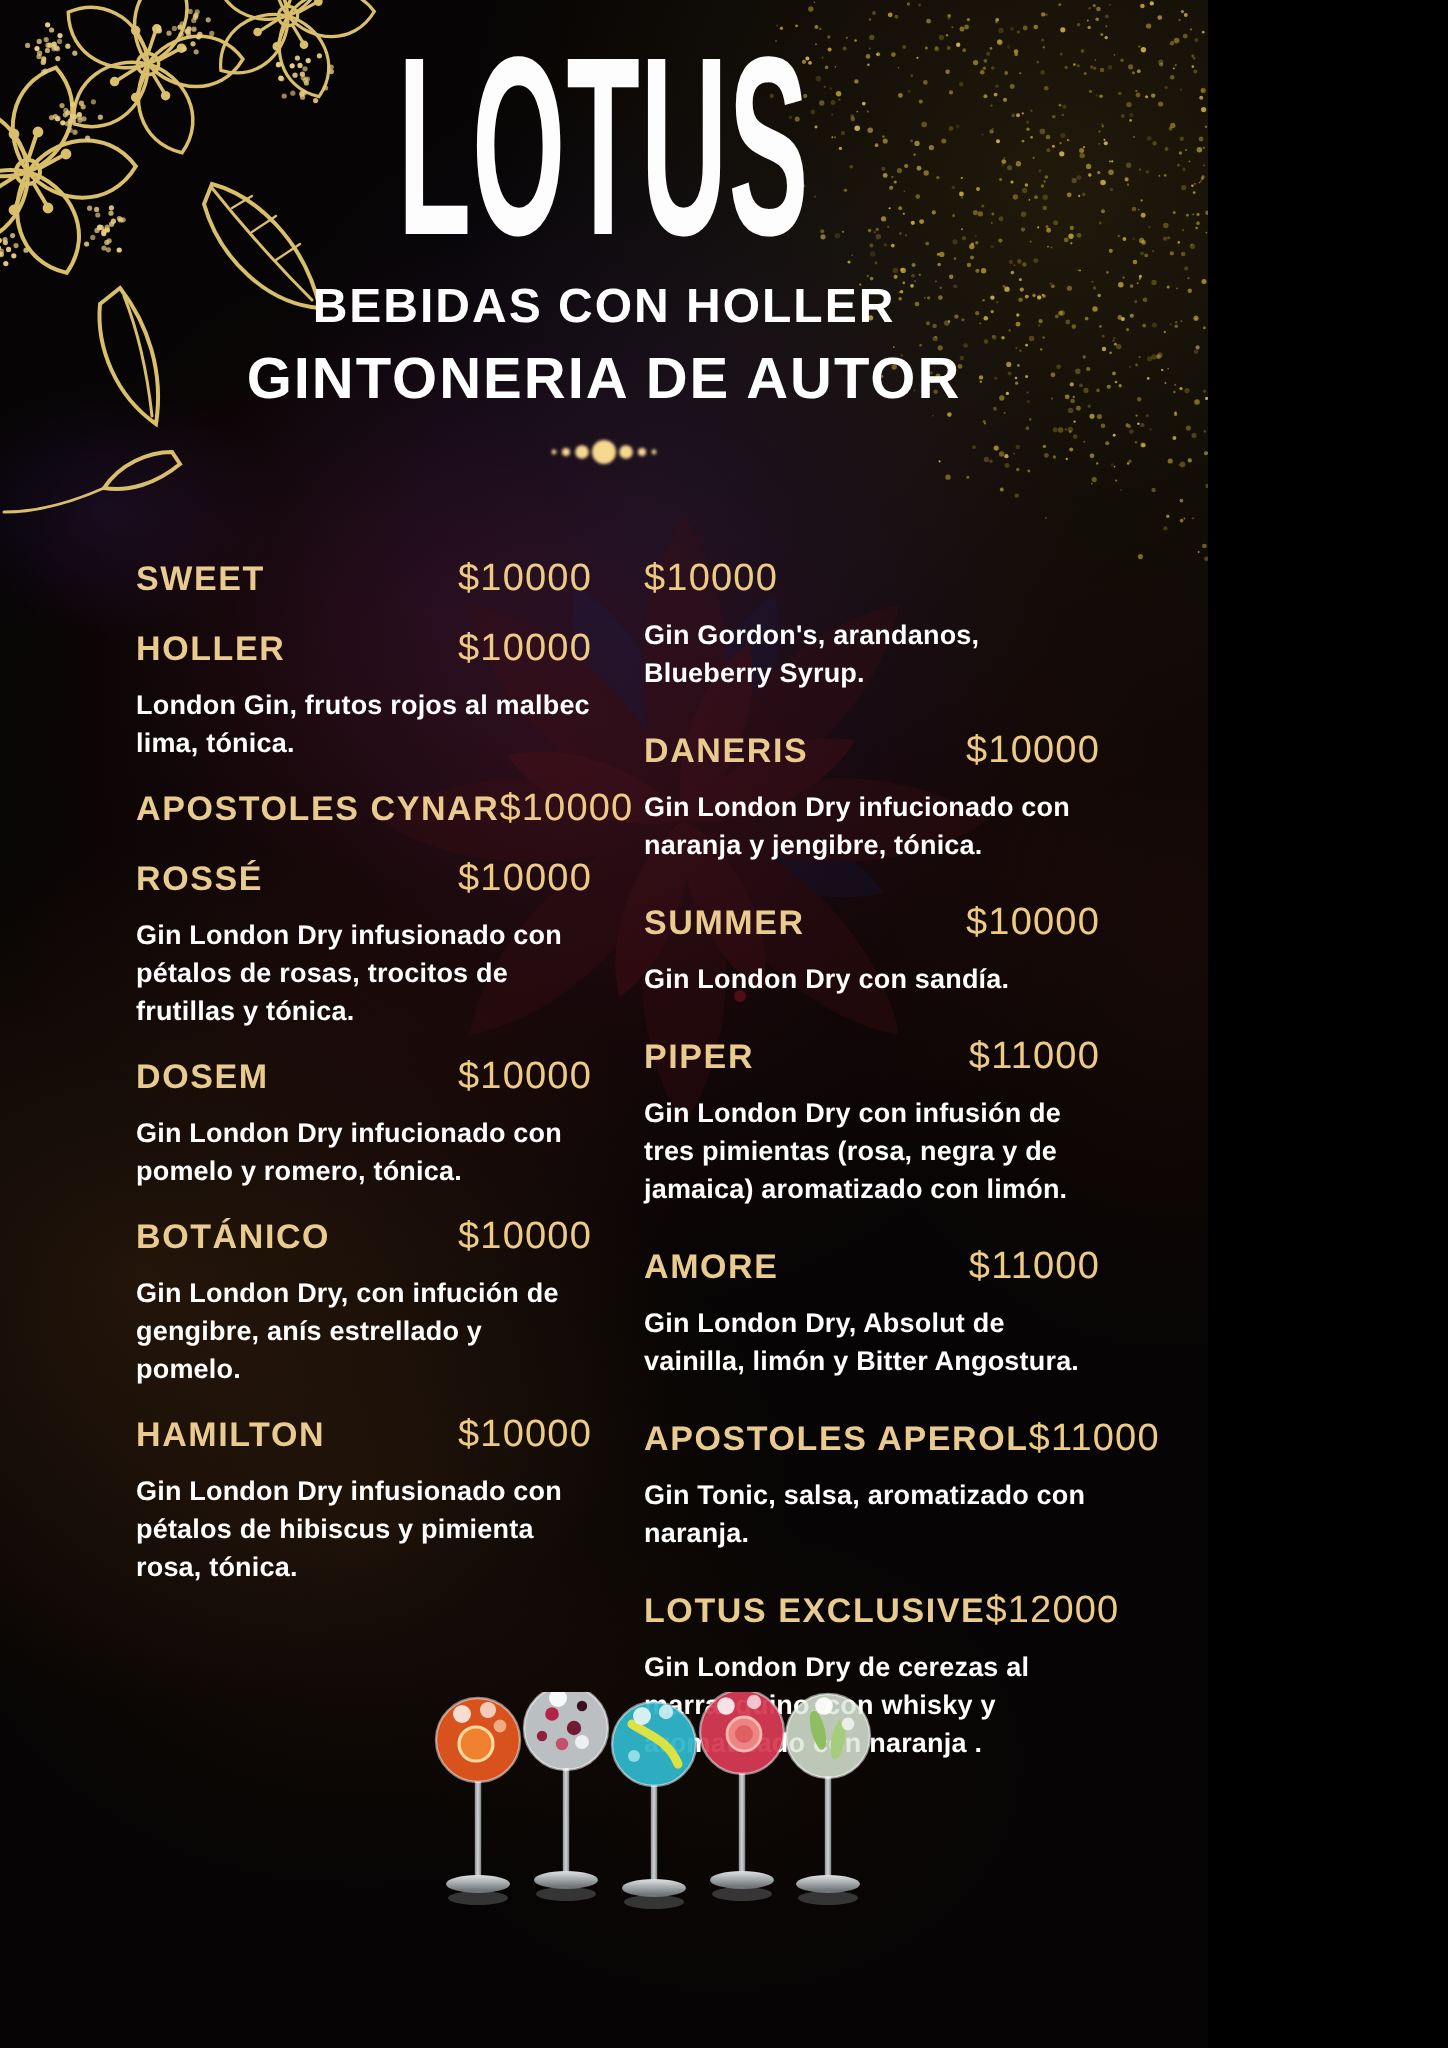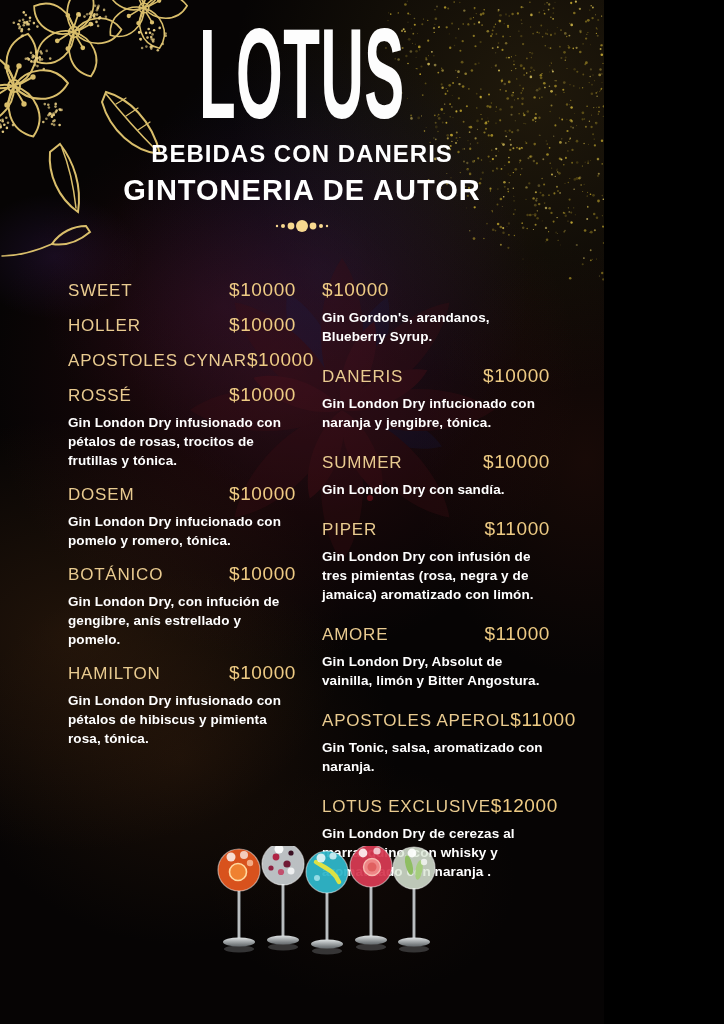--- a/index.html
+++ b/index.html
@@ -38,21 +38,21 @@
   .sub1{font-size:24px;font-weight:700;letter-spacing:1px;margin-top:12px;}
   .sub2{font-size:29px;font-weight:700;letter-spacing:1px;margin-top:6px;}
   .divider{margin-top:8px;}
   
   .menu{position:absolute;top:279px;left:68px;right:54px;display:flex;gap:26px;z-index:3;}
   .col{flex:1;min-width:0;}
   .menu-item{margin-bottom:13px;}
   .col-right .menu-item{margin-bottom:19px;}
   .item-head{display:flex;justify-content:space-between;align-items:baseline;margin-bottom:7px;}
   .item-name{
-    color:#e9cb90;font-size:17px;font-weight:400;letter-spacing:.8px;
+    color:#e9cb90;font-size:17px;font-weight:700;letter-spacing:.8px;
     text-transform:uppercase;white-space:nowrap;
   }
   .item-price{color:#eecb84;font-size:19px;font-weight:400;letter-spacing:.6px;}
   .item-desc{
     margin:0;color:#ffffff;font-size:13.5px;line-height:19px;font-weight:700;
     letter-spacing:.1px;max-width:258px;
   }
   
   .glasses{position:absolute;left:216px;top:846px;z-index:3;}
 </style>
@@ -999,21 +999,21 @@
       <circle cx="39.9" cy="29.1" r="1.3" fill="#e6cc82" opacity="0.93"></circle>
       <circle cx="24.5" cy="30.3" r="1.3" fill="#e6cc82" opacity="1.00"></circle>
       <circle cx="25.8" cy="32.6" r="1.3" fill="#e6cc82" opacity="0.74"></circle>
       <circle cx="29.7" cy="31.2" r="1.3" fill="#e6cc82" opacity="0.79"></circle>
     </svg>
 
   <div class="header">
     <div class="logo-wrap">
       <span class="logo">LOTUS</span>
     </div>
-    <div class="sub1">BEBIDAS CON DANERIS</div>
+    <div class="sub1">BEBIDAS CON HOLLER</div>
     <div class="sub2">GINTONERIA DE AUTOR</div>
     <div class="divider">
       <svg width="160" height="22" viewBox="0 0 160 22">
         <defs>
           <linearGradient id="lg" x1="0" y1="0" x2="1" y2="0">
             <stop offset="0" stop-color="#f4d58e" stop-opacity="0"></stop>
             <stop offset=".5" stop-color="#ffe8b0"></stop>
             <stop offset="1" stop-color="#f4d58e" stop-opacity="0"></stop>
           </linearGradient>
           <filter id="gl">
@@ -1041,20 +1041,21 @@
         <span class="item-name">SWEET</span>
         <span class="item-price">$10000</span>
       </div>
     </div>
 
     <div class="menu-item">
       <div class="item-head">
         <span class="item-name">HOLLER</span>
         <span class="item-price">$10000</span>
       </div>
+      <p class="item-desc">London Gin, frutos rojos al malbec lima, tónica.</p>
     </div>
 
     <div class="menu-item">
       <div class="item-head">
         <span class="item-name">APOSTOLES CYNAR</span>
         <span class="item-price">$10000</span>
       </div>
     </div>
 
     <div class="menu-item">

